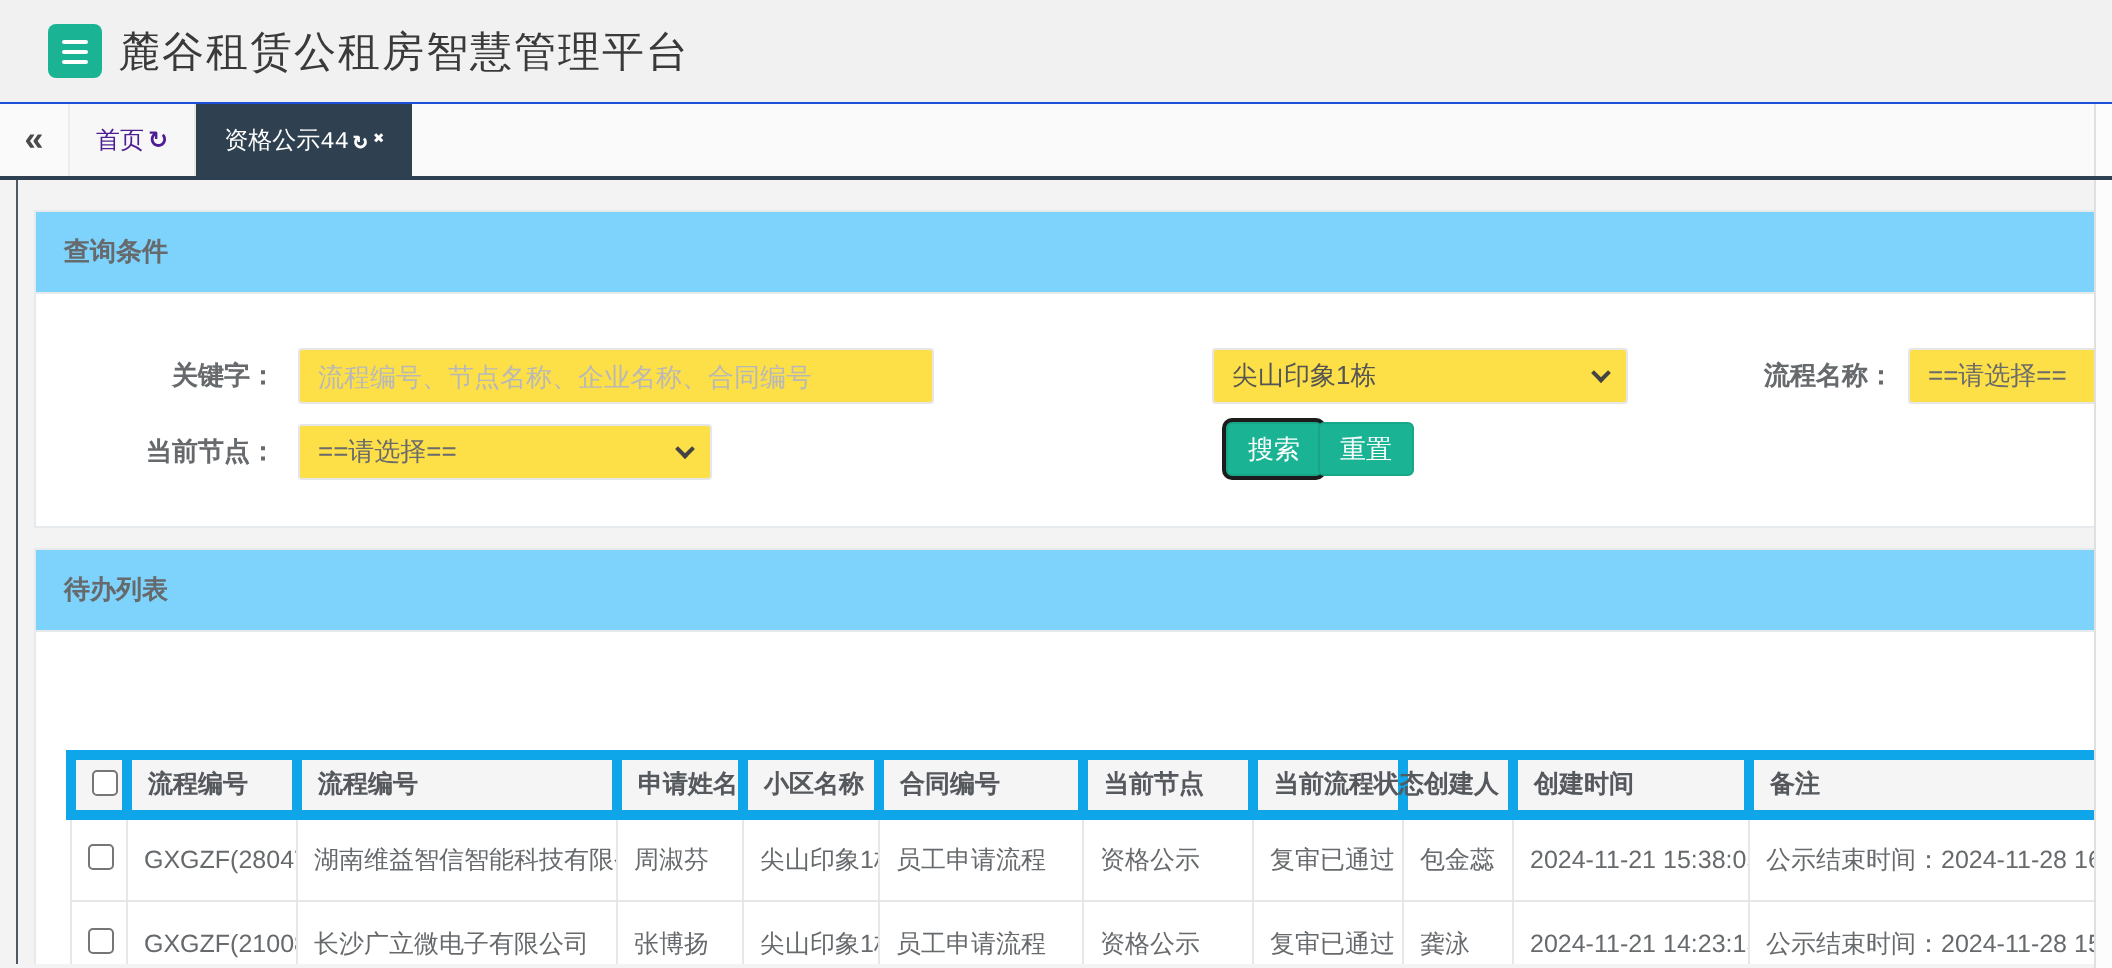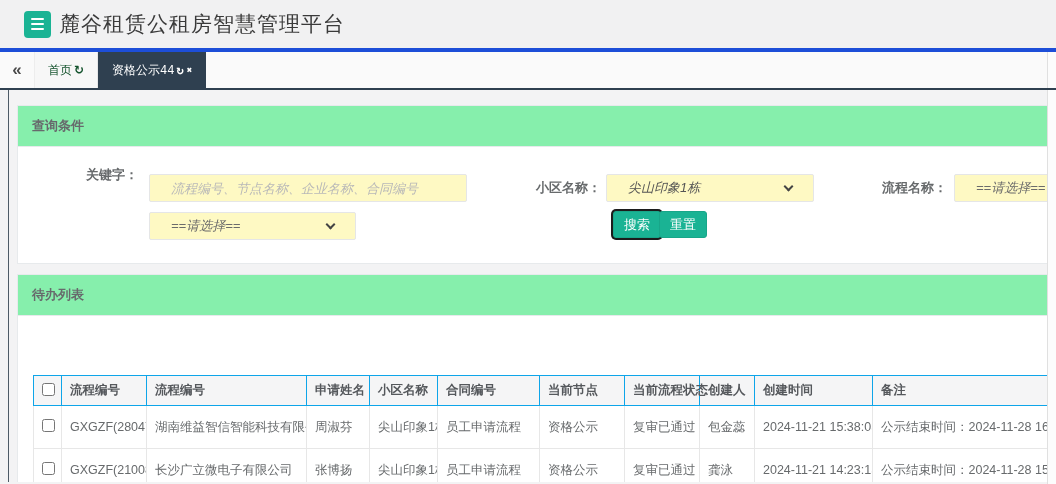--- a/index.html
+++ b/index.html
@@ -1,67 +1,67 @@
 <!DOCTYPE html>
 <html><head>
 <meta charset="utf-8">
 <style>
   * { margin:0; padding:0; box-sizing:border-box; }
   html,body { width:1056px; height:484px; overflow:hidden;
     font-family:"Liberation Sans","DejaVu Sans",sans-serif; background:#f3f3f4; }
 
   
-  .app-header { height:52px; background:#f1f1f2; border-bottom:4px solid #1d4ed8;
+  .app-header { height:52px; background:#f1f1f2; border-bottom:1px solid #1d4ed8;
     display:flex; align-items:center; padding-left:24px; }
   .menu-btn { width:27px; height:27px; background:#1ab394; border:none; border-radius:4px;
     display:flex; flex-direction:column; justify-content:center; align-items:center; gap:3px; cursor:pointer; }
   .menu-btn span { display:block; width:13px; height:2px; background:#fff; border-radius:1px; }
   .app-title { margin-left:8px; font-size:21px; color:#3a3a3a; font-weight:400; letter-spacing:1px; }
 
   
   .tab-bar { height:36px; background:#fafafa; display:flex; align-items:stretch; position:relative; z-index:40; }
   .collapse-btn { width:34px; display:flex; align-items:center; justify-content:center;
     color:#4a4a4a; font-size:17px; font-weight:bold; cursor:pointer; }
-  .tab { display:flex; align-items:center; padding:0 13px; font-size:12px; color:#14532d;
+  .tab { display:flex; align-items:center; padding:0 13px; font-size:12px; color:#4c1d95;
     background:#f7f7f7; border-left:1px solid #ededed; border-right:1px solid #e6e6e7; cursor:pointer; }
   .tab .rficon { font-size:12px; font-weight:bold; margin-left:2px; }
   .tab.active { background:#2f4050; color:#fff; border-color:#2f4050;font-family:Liberation Mono, monospace; }
   .tab.active .xicon { font-size:9px; margin-left:3px; }
   .navy-line { position:absolute; left:0; top:88px; width:1056px; height:2px; background:#2f4050; z-index:60; }
   .scrollbar-track { position:absolute; right:0; top:52px; bottom:0; width:9px;
     background:#fcfcfc; border-left:1px solid #e0e0e0; z-index:45; }
 
   
   .content { position:relative; margin-left:8px; border-left:1px solid #4d5a66;
     height:394px; padding-top:17px; background:#f3f3f4; overflow:hidden; }
 
   .panel { background:#fff; border:1px solid #e7eaec; margin-left:8px; margin-right:-2px; }
-  .panel-hd { background:#86efac; border-bottom:1px solid #e7eaec; padding:11px 14px;
+  .panel-hd { background:#7dd3fc; border-bottom:1px solid #e7eaec; padding:11px 14px;
     font-size:13px; font-weight:bold; color:#676a6c; }
   .query-body { position:relative; height:116px; overflow:hidden; }
 
   .f-label { position:absolute; height:28px; line-height:28px; font-size:13px; font-weight:bold;
     color:#676a6c; text-align:right; }
-  .f-input, .f-select { position:absolute; height:28px; background:#fef9c3; border:1px solid #e5e6e7;
-    border-radius:2px; font-size:13px; color:#555; padding:0 21px;font-style:italic; }
+  .f-input, .f-select { position:absolute; height:28px; background:#fde047; border:1px solid #e5e6e7;
+    border-radius:2px; font-size:13px; color:#555; padding:0 9px; }
   .f-input::placeholder { color:#b8b8b8; }
   .f-select { display:flex; align-items:center; justify-content:space-between; cursor:pointer; }
   .f-select .chev { width:7px; height:7px; border-right:2px solid #444; border-bottom:2px solid #444;
     transform:rotate(45deg); margin-top:-4px; flex:0 0 auto; margin-left:8px; }
   .f-select.muted { color:#6b6b6b; }
 
   .btn { position:absolute; height:27px; background:#1ab394; color:#fff; border:1px solid #18a689;
     border-radius:3px; font-size:13px; cursor:pointer; padding:0 10px;
     font-family:"Liberation Sans","DejaVu Sans",sans-serif;text-align:right; }
   .btn.focused { box-shadow:0 0 0 2px #1c1c1c; }
 
   
   .todo-body { padding:59px 0 0 15px; overflow:hidden; background:#fff; }
   table { border-collapse:collapse; table-layout:fixed; width:1079px; background:#fff; }
-  th { background:#f5f5f6; border:1px solid #0ea5e9; height:30px; padding:0 8px;
+  th { background:#f5f5f6; border:5px solid #0ea5e9; height:30px; padding:0 8px;
     font-size:12.5px; font-weight:bold; color:#55585c; text-align:left; white-space:nowrap; }
   td { background:#fff; border:1px solid #e7e7e7; height:43px; padding:0 8px;
     font-size:12.5px; color:#676a6c; white-space:nowrap; overflow:hidden; }
   .cb-cell { text-align:center; }
   input[type=checkbox] { width:13px; height:13px; cursor:pointer; }
 </style>
 </head>
 <body>
 
 <div class="app-header">
@@ -88,35 +88,35 @@
   </div>
 </div>
 <div class="navy-line"></div>
 <div class="scrollbar-track"></div>
 
 <div class="content">
 
   <div class="panel">
     <div class="panel-hd">查询条件</div>
     <div class="query-body">
-      <div class="f-label" style="left:0;width:120px;top:14px">关键字：</div>
+      <div class="f-label" style="left:0;width:120px;top:27px">关键字：</div>
       <input class="f-input" style="left: 131px; top: 27px; width: 318px;" placeholder="流程编号、节点名称、企业名称、合同编号">
 
-      <div class="f-label" style="left:480px;width:103px;top:27px">小区名称：</div>
       <div class="f-select" style="left:588px;top:27px;width:208px">
         <span>尖山印象1栋</span>
         <span class="chev"></span>
       </div>
 
       <div class="f-label" style="left:828px;width:101px;top:27px">流程名称：</div>
       <div class="f-select muted" style="left:936px;top:27px;width:290px">
         <span>==请选择==</span>
 
       </div>
 
+      <div class="f-label" style="left:0;width:120px;top:65px">当前节点：</div>
       <div class="f-select muted" style="left:131px;top:65px;width:207px">
         <span>==请选择==</span>
         <span class="chev"></span>
       </div>
 
       <button class="btn focused" style="left:595px;top:64px">搜索</button>
       <button class="btn" style="left:641px;top:64px">重置</button>
     </div>
   </div>
 

